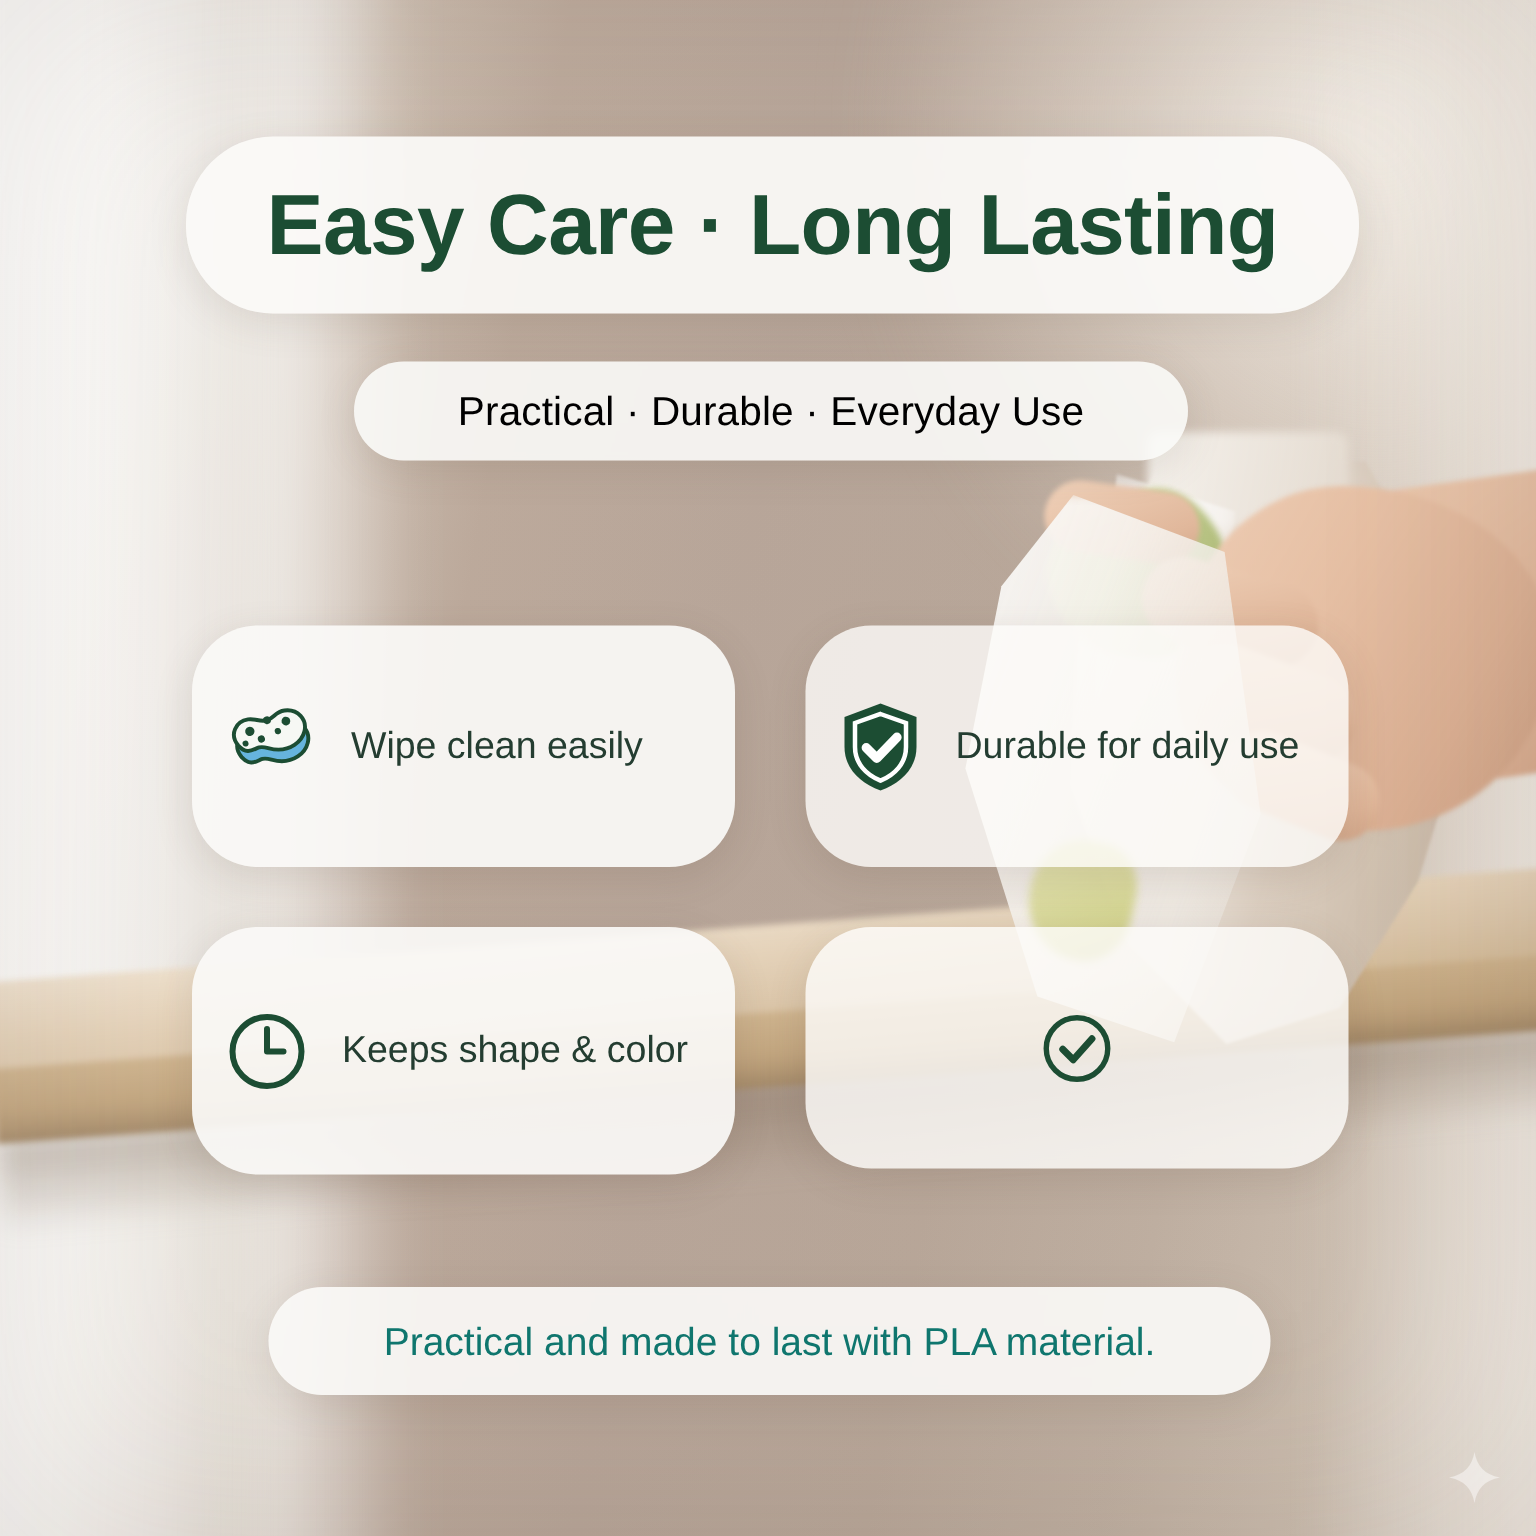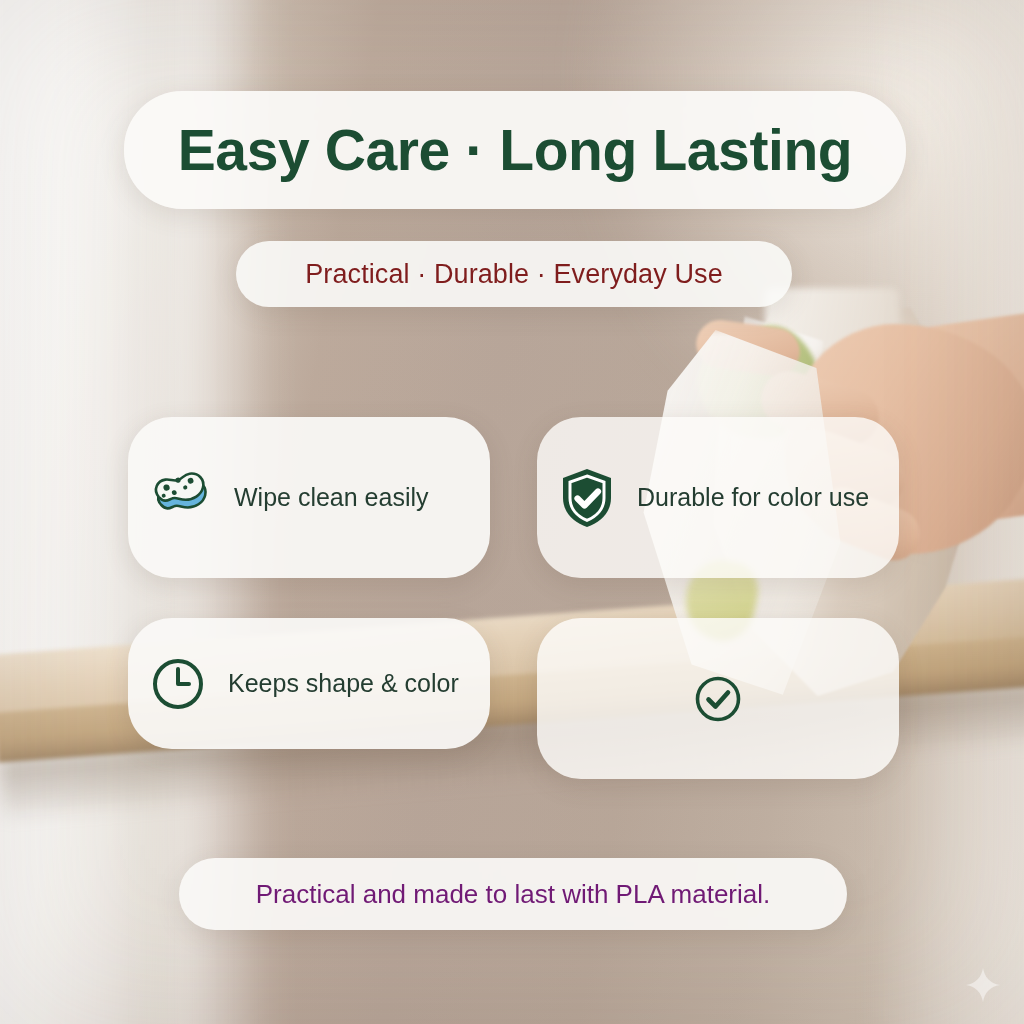--- a/index.html
+++ b/index.html
@@ -238,59 +238,59 @@
   }
 
   
   #subtitle-card {
     left:236px; top:241px; width:556px; height:66px;
     justify-content:center;
     border-radius:36px;
     background:rgba(250,249,247,.90);
   }
   #subtitle-text {
-    font-size:27px; color:#7f1d1d; letter-spacing:.1px; white-space:nowrap;
+    font-size:27px; color:#000000; letter-spacing:.1px; white-space:nowrap;
   }
 
   
   .feature-card {
     position:absolute;
     border-radius:44px;
     box-shadow:0 7px 26px rgba(90,74,60,.14);
     display:flex;
     align-items:center;
     overflow:hidden;
   }
   .feature-card.row { padding-left:22px; gap:22px; }
   .feature-card.col {
     flex-direction:column;
     justify-content:center;
     gap:10px;
   }
 
   #card-0 { left:128px; top:417px; width:362px; height:161px; background:rgba(250,249,246,.93); }
   #card-1 { left:537px; top:417px; width:362px; height:161px; background:rgba(252,251,249,.80); }
-  #card-2 { left:128px; top:618px; width:362px; height:131px; background:rgba(250,249,246,.93); }
+  #card-2 { left:128px; top:618px; width:362px; height:165px; background:rgba(250,249,246,.93); }
   #card-3 { left:537px; top:618px; width:362px; height:161px; background:rgba(252,251,249,.82); }
 
   .feature-label {
     font-size:25px; color:#243d31; white-space:nowrap;
   }
   .feature-card.col .feature-label { font-size:26px; }
 
   .icon-slot { flex:0 0 auto; display:flex; align-items:center; justify-content:center; }
 
   
   #footer-card {
     left:179px; top:858px; width:668px; height:72px;
     justify-content:center;
     border-radius:38px;
     background:rgba(250,249,246,.92);
   }
-  #footer-text { font-size:26px; color:#701a75; white-space:nowrap; }
+  #footer-text { font-size:26px; color:#0f766e; white-space:nowrap; }
 
   
   #sparkle {
     position:absolute; right:24px; bottom:22px; width:34px; height:34px;
     opacity:.55;
   }
 </style>
 </head>
 <body>
 
@@ -364,21 +364,21 @@
     </div>
 
     <div class="feature-card row" id="card-1">
       <span class="icon-slot">
         <svg width="56" height="62" viewBox="0 0 56 62">
           <path d="M28 2 52 11v20c0 14-10 24-24 29C14 55 4 45 4 31V11L28 2z" fill="#1c4d33"></path>
           <path d="M28 9 45 15v16c0 11-7.6 18.6-17 22.4C18.6 49.6 11 42 11 31V15L28 9z" fill="none" stroke="#ffffff" stroke-width="3"></path>
           <path d="M18.5 31.5 25.5 38.5 39 24.5" fill="none" stroke="#ffffff" stroke-width="6.2" stroke-linecap="round" stroke-linejoin="round"></path>
         </svg>
       </span>
-      <span class="feature-label">Durable for color use</span>
+      <span class="feature-label">Durable for daily use</span>
     </div>
 
     <div class="feature-card row" id="card-2">
       <span class="icon-slot">
         <svg width="56" height="56" viewBox="0 0 56 56">
           <circle cx="28" cy="28" r="23" fill="none" stroke="#1c4d33" stroke-width="4"></circle>
           <path d="M28 13v15h11" fill="none" stroke="#1c4d33" stroke-width="4" stroke-linecap="round" stroke-linejoin="round"></path>
         </svg>
       </span>
       <span class="feature-label">Keeps shape &amp; color</span>

